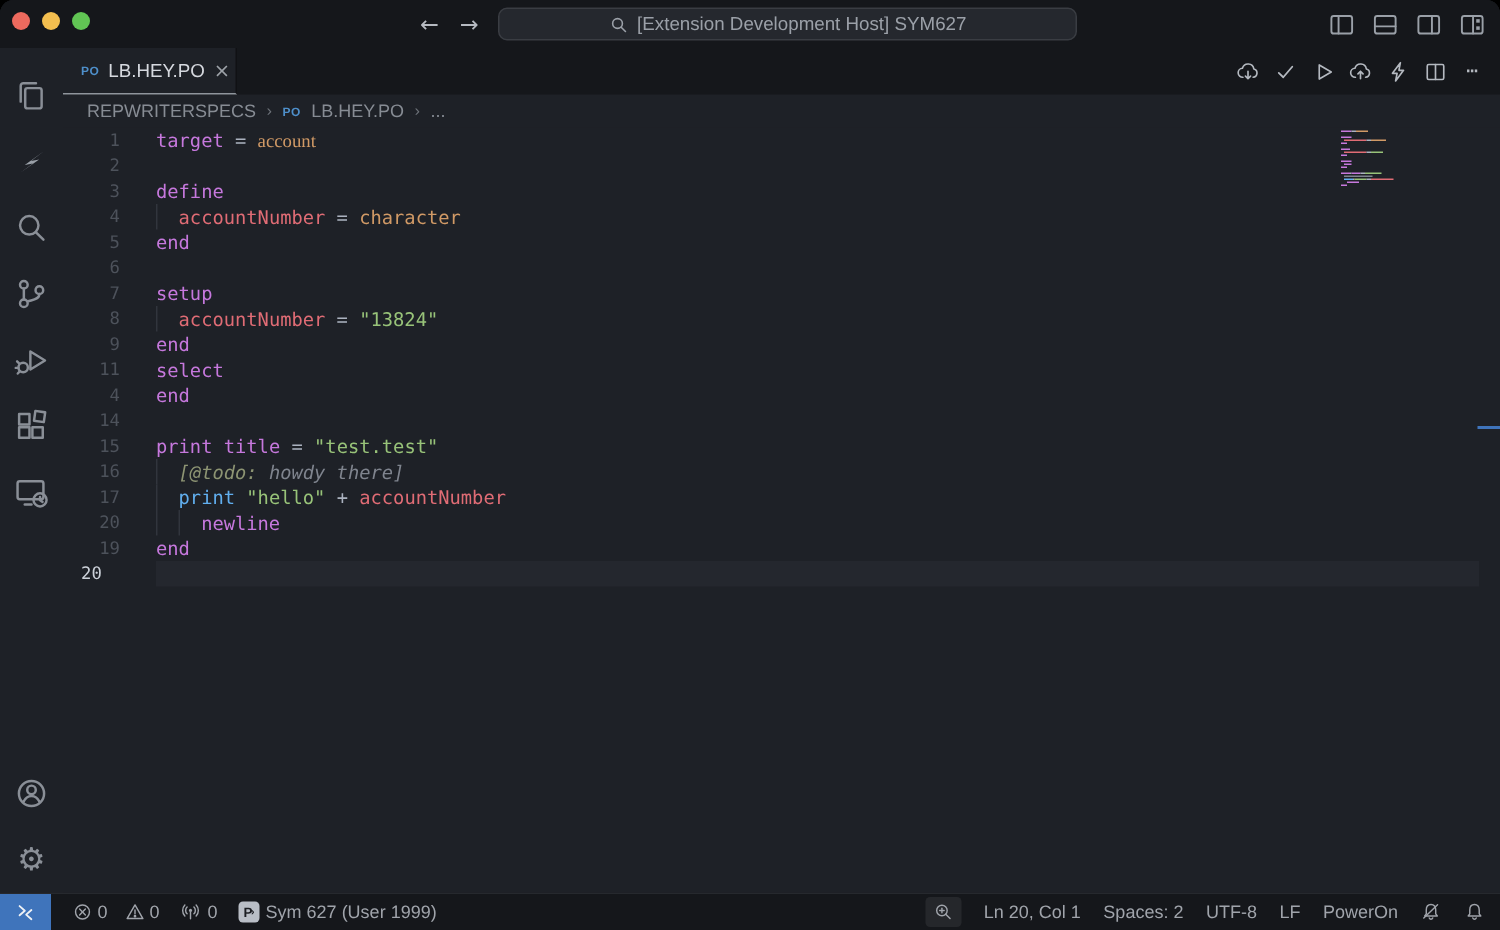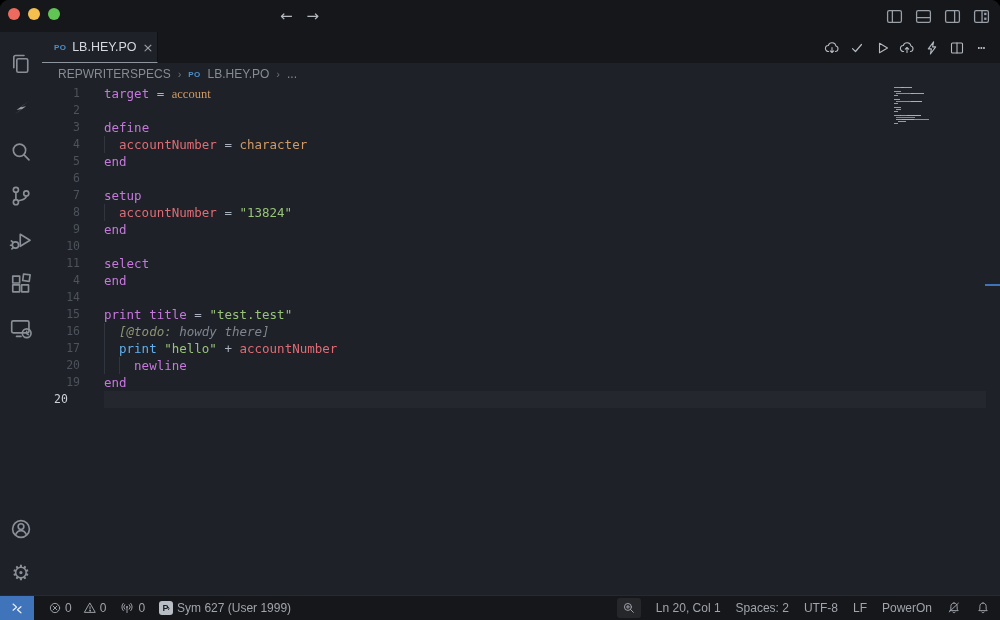--- a/index.html
+++ b/index.html
@@ -89,20 +89,27 @@
 
   <div class="titlebar">
     <div class="traffic">
       <span class="tl" id="tl-close" style="background: rgb(237, 106, 94);"></span>
       <span class="tl" id="tl-min" style="background: rgb(244, 191, 79);"></span>
       <span class="tl" id="tl-max" style="background: rgb(97, 197, 84);"></span>
     </div>
     <div class="nav">
       <span>←</span>
       <span>→</span>
+    </div>
+    <div class="cc">
+      <svg width="13" height="13" viewBox="0 0 16 16" fill="none" stroke="#9ba0a8" stroke-width="1.3">
+        <circle cx="7" cy="7" r="4"></circle>
+          <line x1="10" y1="10" x2="13.5" y2="13.5"></line>
+      </svg>
+      <span>[Extension Development Host] SYM627</span>
     </div>
     <div class="tb-right">
       <svg width="17" height="17" viewBox="0 0 16 16" fill="none" stroke="#9aa0a8" stroke-width="1.2">
         <rect x="1.5" y="2.5" width="13" height="11" rx="1.5"></rect>
           <line x1="6" y1="2.5" x2="6" y2="13.5"></line>
       </svg>
       <svg width="17" height="17" viewBox="0 0 16 16" fill="none" stroke="#9aa0a8" stroke-width="1.2">
         <rect x="1.5" y="2.5" width="13" height="11" rx="1.5"></rect>
           <line x1="1.5" y1="9" x2="14.5" y2="9"></line>
       </svg>
@@ -268,24 +275,20 @@
               <span class="ln">7</span>
               <span class="lc"><span style="color: rgb(198, 120, 221);">setup</span></span>
             </div>
             <div class="code-line">
               <span class="ln">8</span>
               <span class="lc"><span class="ig"></span><span style="color: rgb(224, 108, 117);">accountNumber</span><span style="color: rgb(171, 178, 191);"> = </span><span style="color: rgb(152, 195, 121);">"13824"</span></span>
             </div>
             <div class="code-line">
               <span class="ln">9</span>
               <span class="lc"><span style="color: rgb(198, 120, 221);">end</span></span>
-            </div>
-            <div class="code-line">
-              <span class="ln">10</span>
-              <span class="lc"></span>
             </div>
             <div class="code-line">
               <span class="ln">11</span>
               <span class="lc"><span style="color: rgb(198, 120, 221);">select</span></span>
             </div>
             <div class="code-line">
               <span class="ln">4</span>
               <span class="lc"><span style="color: rgb(198, 120, 221);">end</span></span>
             </div>
             <div class="code-line">

